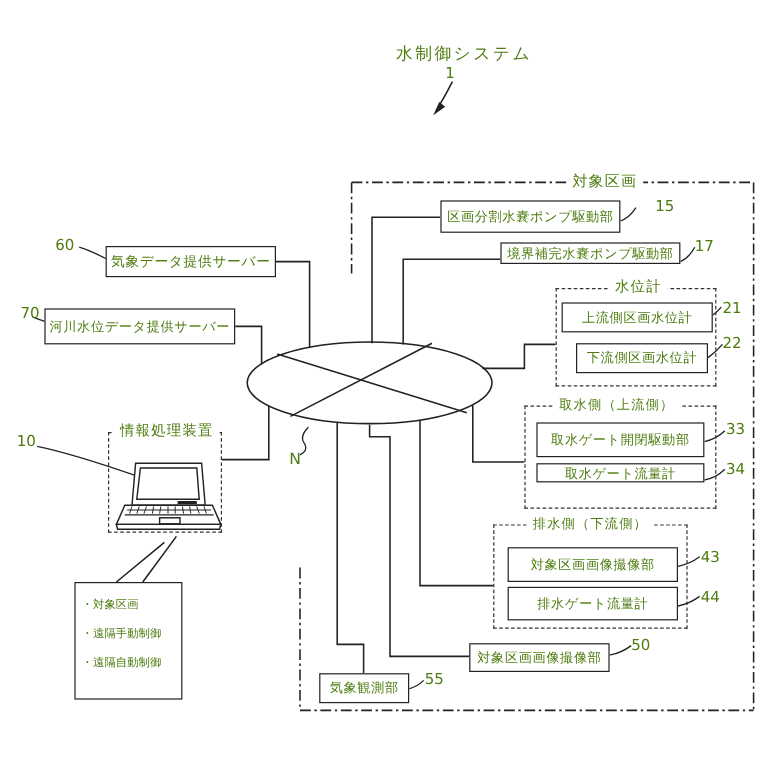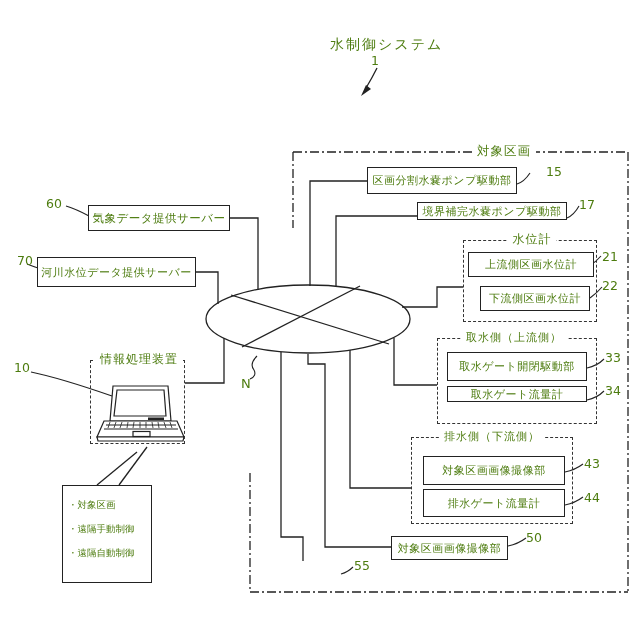--- a/index.html
+++ b/index.html
@@ -144,20 +144,23 @@
     </div>
   <div class="box" style="left:423px;top:456px;width:142px;height:29px;font-size:11px;">
     <span>対象区画画像撮像部</span>
     </div>
   <div class="box" style="left:423px;top:489px;width:142px;height:28px;font-size:11px;">
     <span>排水ゲート流量計</span>
     </div>
   <div class="box" style="left:391px;top:536px;width:117px;height:24px;font-size:11px;">
     <span>対象区画画像撮像部</span>
     </div>
+  <div class="box" style="left:266px;top:561px;width:75px;height:25px;font-size:11px;">
+    <span>気象観測部</span>
+    </div>
 
   <div class="callout">
     <div>・対象区画</div>
     <div>・遠隔手動制御</div>
     <div>・遠隔自動制御</div>
   </div>
 
   <div class="ref" style="left:531px;top:164px;margin-left:15px;">15</div>
   <div class="ref" style="left:579px;top:197px;">17</div>
   <div class="ref" style="left:602px;top:249px;">21</div>

